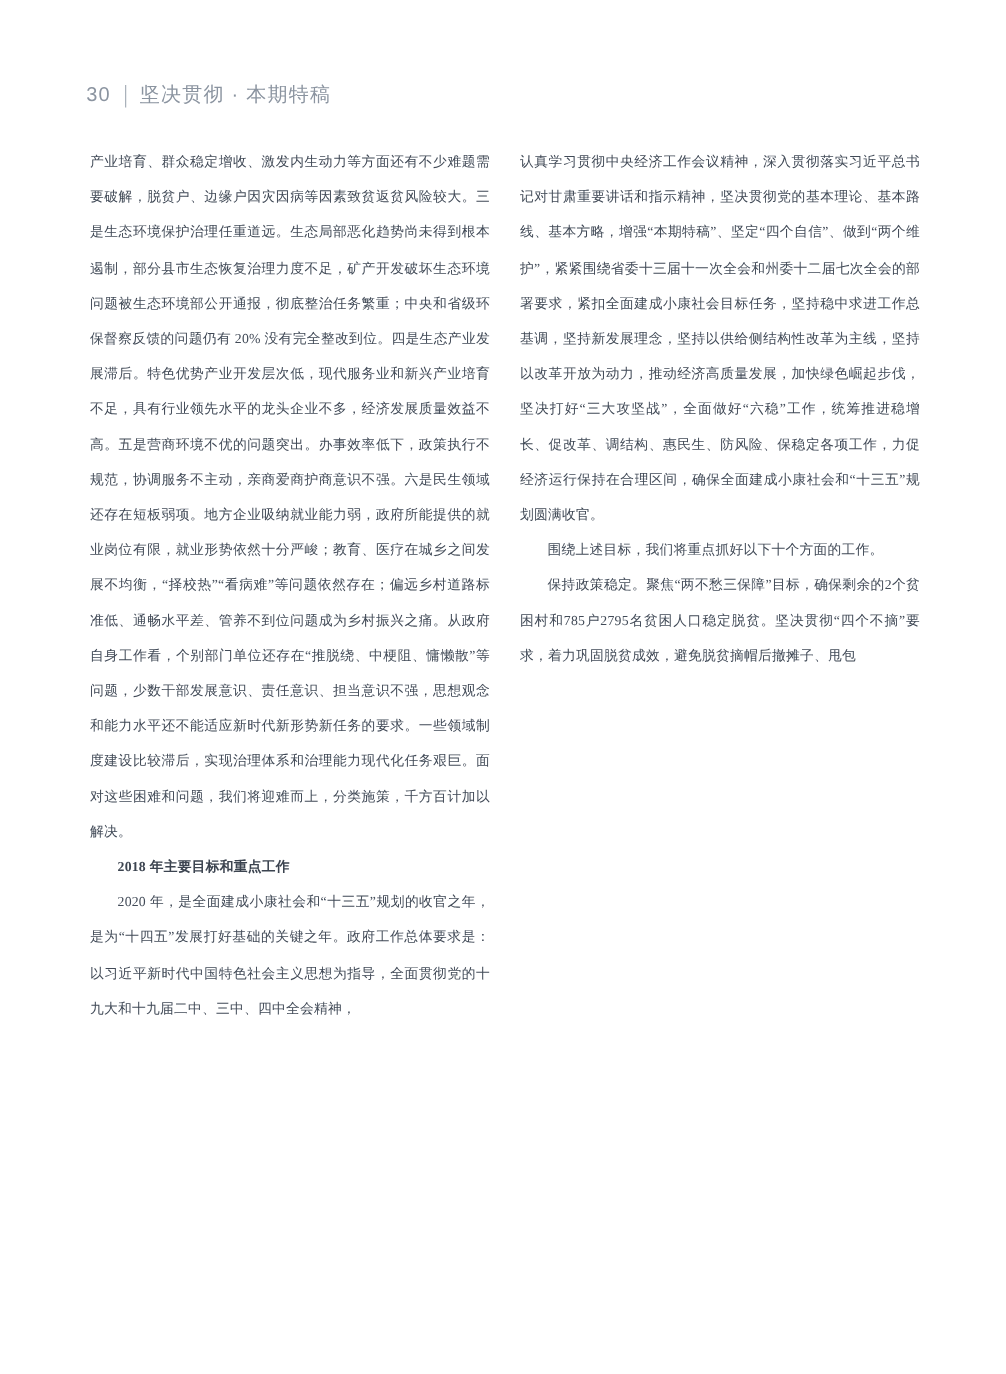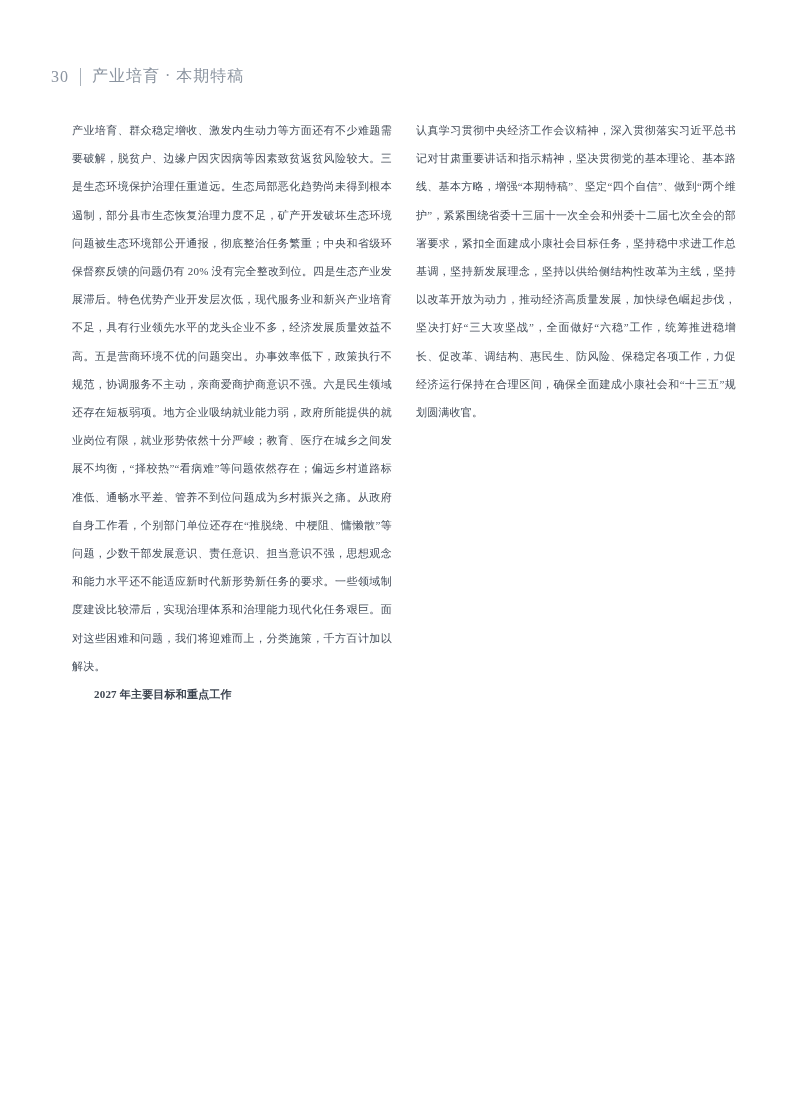--- a/index.html
+++ b/index.html
@@ -9,27 +9,27 @@
   body {
     width: 805px;
     height: 1099px;
     background: #ffffff;
     position: relative;
     font-family: "Liberation Serif", "DejaVu Serif", serif;
     overflow: hidden;
   }
   .page-header {
     position: absolute;
-    left: 51px;
+    left: 69px;
     top: 66px;
     display: flex;
     align-items: center;
     color: #8b94a0;
     font-size: 16px;
-    font-family: Liberation Serif, serif;
+    font-family: Liberation Sans, sans-serif;
     letter-spacing: 1px;
   }
   .page-number {
     margin-right: 11px;
   }
   .header-divider {
     width: 1px;
     height: 18px;
     background: #aab2bb;
     margin-right: 11px;
@@ -59,24 +59,27 @@
     font-weight: bold;
     color: #3c4450;
   }
 </style>
 </head>
 <body>
 
 <header class="page-header">
   <span class="page-number">30</span>
   <span class="header-divider"></span>
-  <span class="header-title">产业培育 · 本期特稿</span>
+  <span class="header-title">坚决贯彻 · 本期特稿</span>
 </header>
 
 <main class="content">
   <section class="column column-left">
       <p class="para">产业培育、群众稳定增收、激发内生动力等方面还有不少难题需要破解，脱贫户、边缘户因灾因病等因素致贫返贫风险较大。三是生态环境保护治理任重道远。生态局部恶化趋势尚未得到根本遏制，部分县市生态恢复治理力度不足，矿产开发破坏生态环境问题被生态环境部公开通报，彻底整治任务繁重；中央和省级环保督察反馈的问题仍有 20% 没有完全整改到位。四是生态产业发展滞后。特色优势产业开发层次低，现代服务业和新兴产业培育不足，具有行业领先水平的龙头企业不多，经济发展质量效益不高。五是营商环境不优的问题突出。办事效率低下，政策执行不规范，协调服务不主动，亲商爱商护商意识不强。六是民生领域还存在短板弱项。地方企业吸纳就业能力弱，政府所能提供的就业岗位有限，就业形势依然十分严峻；教育、医疗在城乡之间发展不均衡，“择校热”“看病难”等问题依然存在；偏远乡村道路标准低、通畅水平差、管养不到位问题成为乡村振兴之痛。从政府自身工作看，个别部门单位还存在“推脱绕、中梗阻、慵懒散”等问题，少数干部发展意识、责任意识、担当意识不强，思想观念和能力水平还不能适应新时代新形势新任务的要求。一些领域制度建设比较滞后，实现治理体系和治理能力现代化任务艰巨。面对这些困难和问题，我们将迎难而上，分类施策，千方百计加以解决。</p>
-      <p class="para heading indent">2027 年主要目标和重点工作</p>
+      <p class="para heading indent">2018 年主要目标和重点工作</p>
+      <p class="para indent">2020 年，是全面建成小康社会和“十三五”规划的收官之年，是为“十四五”发展打好基础的关键之年。政府工作总体要求是：以习近平新时代中国特色社会主义思想为指导，全面贯彻党的十九大和十九届二中、三中、四中全会精神，</p>
     </section>
   <section class="column column-right">
       <p class="para">认真学习贯彻中央经济工作会议精神，深入贯彻落实习近平总书记对甘肃重要讲话和指示精神，坚决贯彻党的基本理论、基本路线、基本方略，增强“本期特稿”、坚定“四个自信”、做到“两个维护”，紧紧围绕省委十三届十一次全会和州委十二届七次全会的部署要求，紧扣全面建成小康社会目标任务，坚持稳中求进工作总基调，坚持新发展理念，坚持以供给侧结构性改革为主线，坚持以改革开放为动力，推动经济高质量发展，加快绿色崛起步伐，坚决打好“三大攻坚战”，全面做好“六稳”工作，统筹推进稳增长、促改革、调结构、惠民生、防风险、保稳定各项工作，力促经济运行保持在合理区间，确保全面建成小康社会和“十三五”规划圆满收官。</p>
+      <p class="para indent">围绕上述目标，我们将重点抓好以下十个方面的工作。</p>
+      <p class="para indent">保持政策稳定。聚焦“两不愁三保障”目标，确保剩余的2个贫困村和785户2795名贫困人口稳定脱贫。坚决贯彻“四个不摘”要求，着力巩固脱贫成效，避免脱贫摘帽后撤摊子、甩包</p>
     </section>
 </main>
 
 </body></html>

